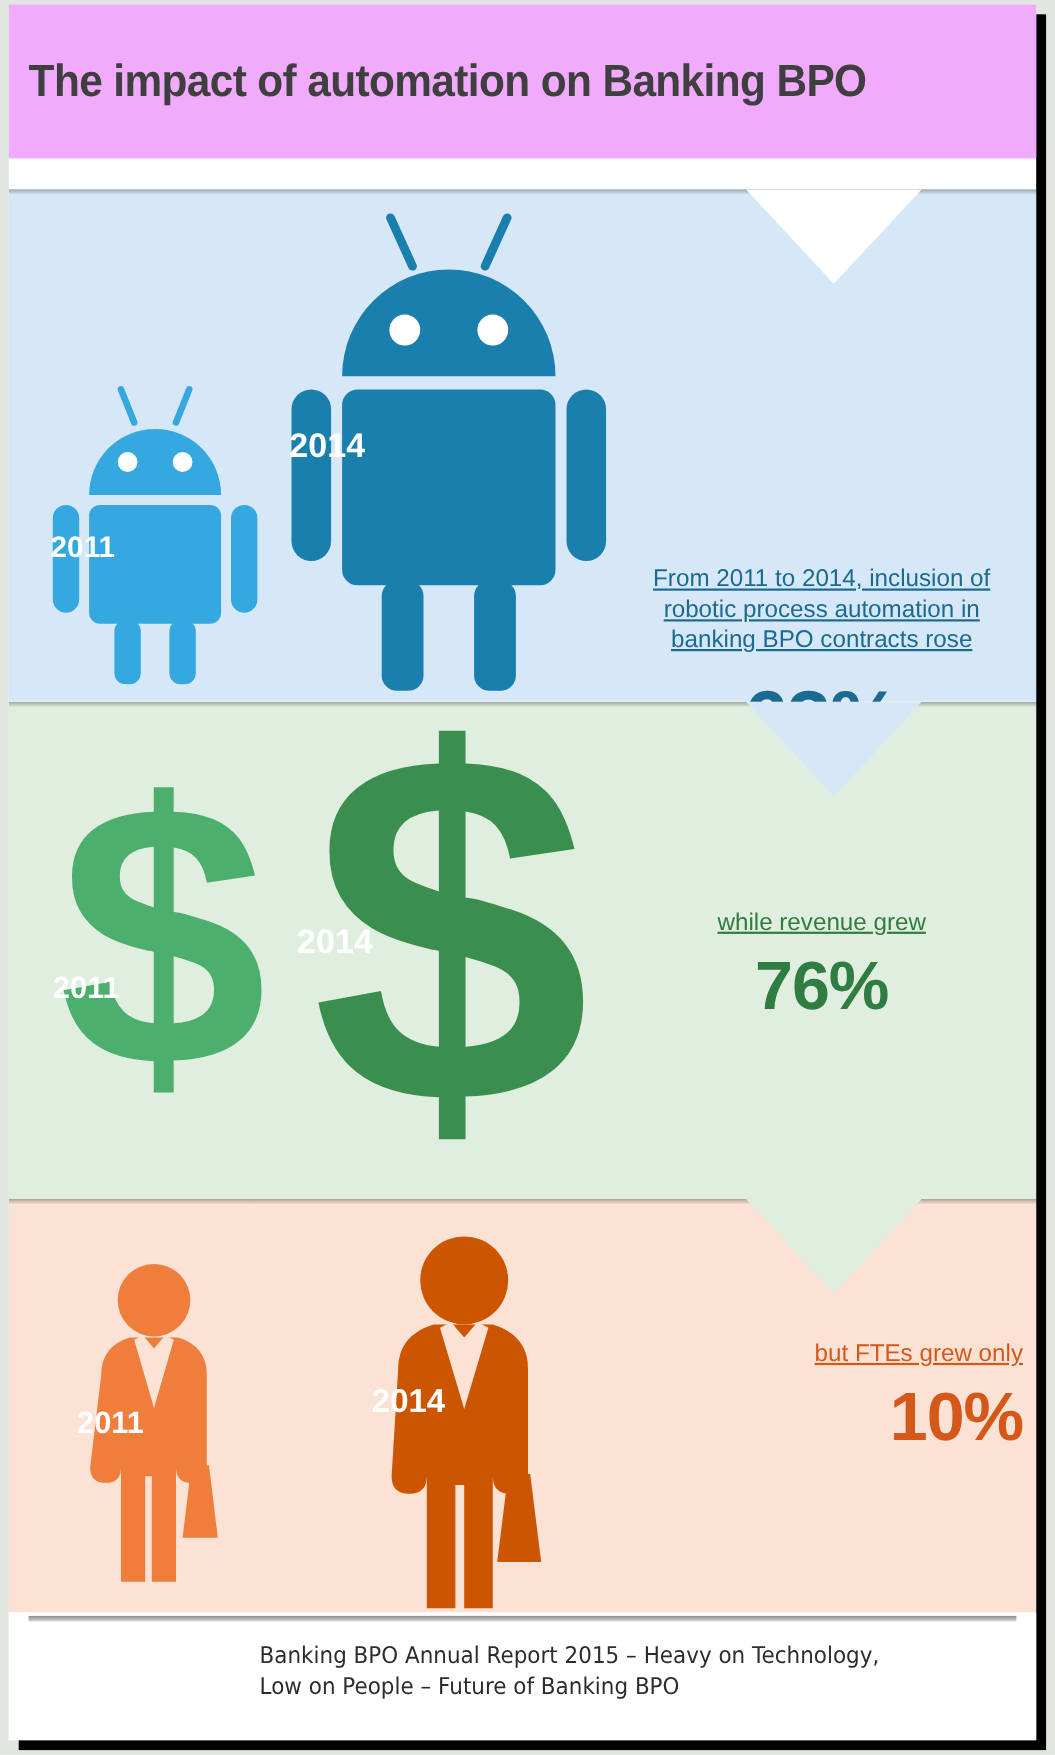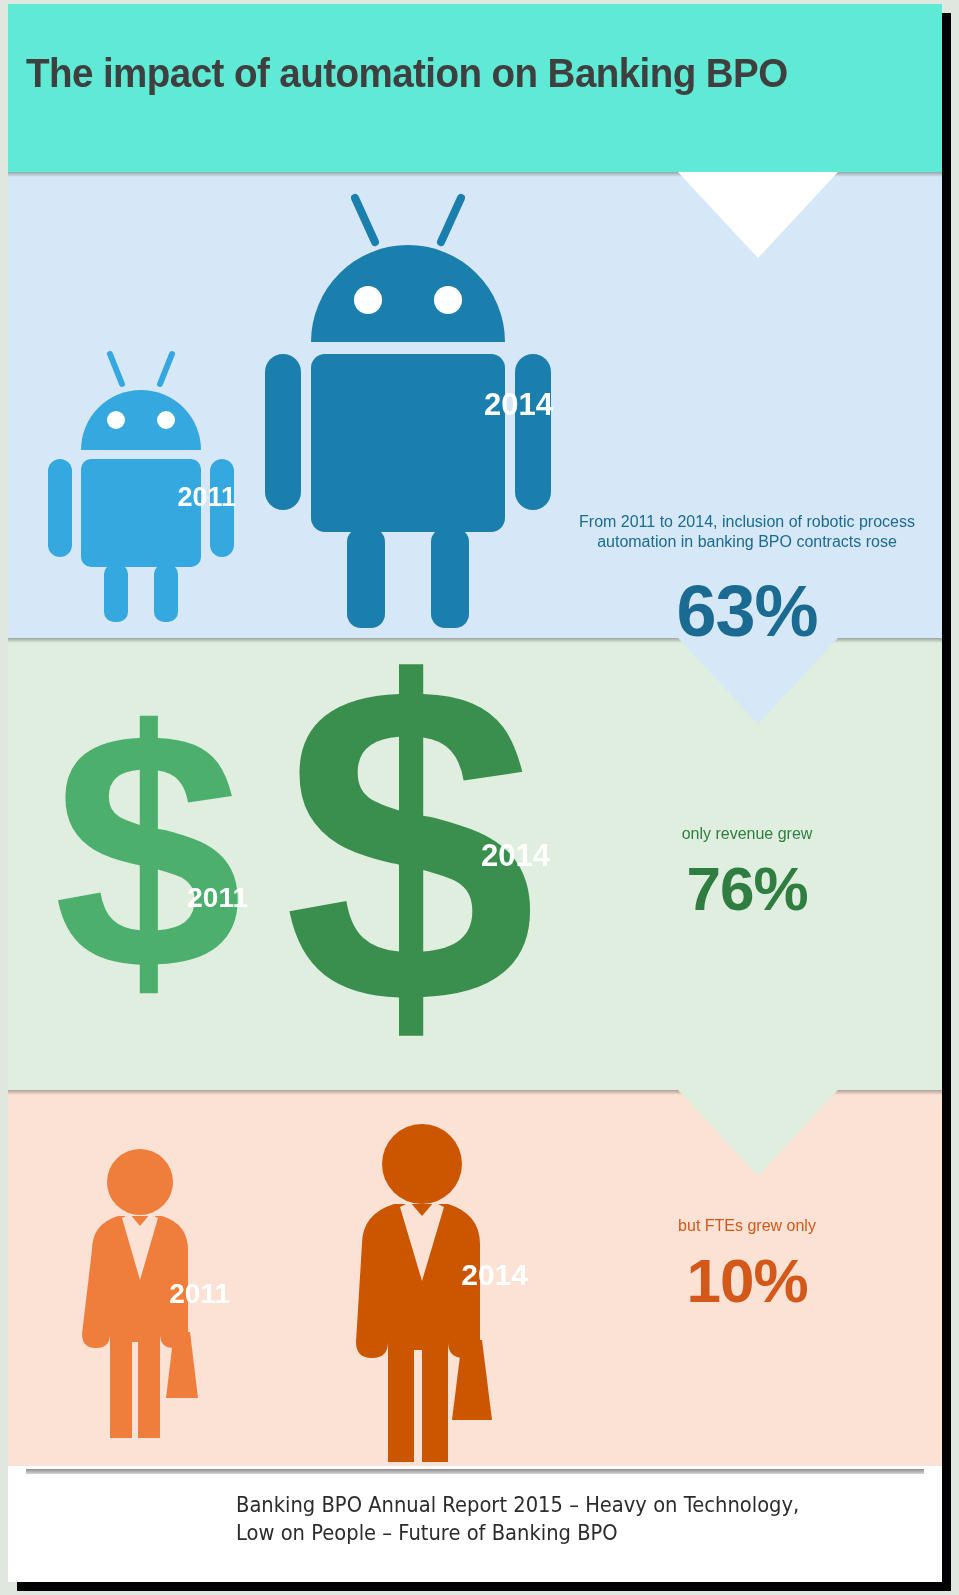--- a/index.html
+++ b/index.html
@@ -31,22 +31,22 @@
     background: #ffffff;
     box-shadow: 9px 9px 0 0 #000000;
   }
 
   
   .title-band {
     position: absolute;
     left: 0;
     top: 0;
     width: 100%;
-    height: 168px;
-    background: #5eead4;
+    height: 140px;
+    background: #f0abfc;
     overflow: hidden;
   }
   .title-text {
     position: absolute;
     left: 18px;
     top: 46px;
     width: 900px;
     font-size: 41px;
     font-weight: bold;
     color: #3f3f3f;
@@ -100,35 +100,36 @@
     background: linear-gradient(to bottom, rgba(80,80,80,0.45), rgba(120,120,120,0));
   }
 
   
   .copy {
     position: absolute;
     text-align: center;
     line-height: 1.25;
   }
   .copy .lead {
-    font-size: 16px;
+    font-size: 22px;
     font-weight: normal;
+    text-decoration: underline;
   }
   .copy .big {
     font-weight: bold;
     letter-spacing: -1px;
   }
 
   .copy-blue   { left: 556px; top: 340px;  width: 366px; color: #1a6a91; }
   .copy-blue .big   { font-size: 72px; margin-top: 14px; }
 
   .copy-green  { left: 556px; top: 820px;  width: 366px; color: #2f7d41; }
   .copy-green .big  { font-size: 62px; margin-top: 6px; }
 
-  .copy-orange { left: 556px; top: 1212px; width: 366px; color: #d4581a; }
+  .copy-orange { left: 556px; top: 1212px; width: 366px; color: #d4581a; text-align: right; }
   .copy-orange .big { font-size: 62px; margin-top: 6px; }
 
   
   .footer {
     position: absolute;
     left: 0;
     top: 1462px;
     width: 934px;
     height: 116px;
     background: #ffffff;
@@ -179,21 +180,21 @@
     transform: scaleX(0.93);
     transform-origin: left top;
   }
 
   
   .fig-label {
     position: absolute;
     color: #ffffff;
     font-weight: bold;
     font-family: "Liberation Sans", sans-serif;
-    text-align: right;
+    text-align: left;
     pointer-events: none;
   }
 
   svg { display: block; overflow: visible; }
 </style>
 </head>
 <body>
 
 <div id="canvas">
   <div class="card">
@@ -254,21 +255,21 @@
         <text x="100" y="262" text-anchor="middle" font-family="'Liberation Sans', sans-serif" font-size="340" font-weight="bold" fill="#4caf6e">$</text>
       </svg>
       <div class="fig-label" style="left:40px;top:244px;width:200px;font-size:28px;">2011</div>
 
       <svg style="position:absolute;left:262px;top:12px;" width="280" height="400" viewBox="0 0 280 400">
         <text x="140" y="352" text-anchor="middle" font-family="'Liberation Sans', sans-serif" font-size="455" font-weight="bold" fill="#3a8f4e">$</text>
       </svg>
       <div class="fig-label" style="left:262px;top:200px;width:280px;font-size:31px;">2014</div>
 
       <div class="copy copy-green" style="top:186px;">
-        <div class="lead">only revenue grew</div>
+        <div class="lead">while revenue grew</div>
         <div class="big">76%</div>
       </div>
     </div>
 
     <div class="panel panel-orange">
       <div class="bg"></div>
       <div class="top-edge"></div>
       <div class="notch notch-green"></div>
 
       <svg style="position:absolute;left:62px;top:48px;" width="160" height="300" viewBox="0 0 160 300">

